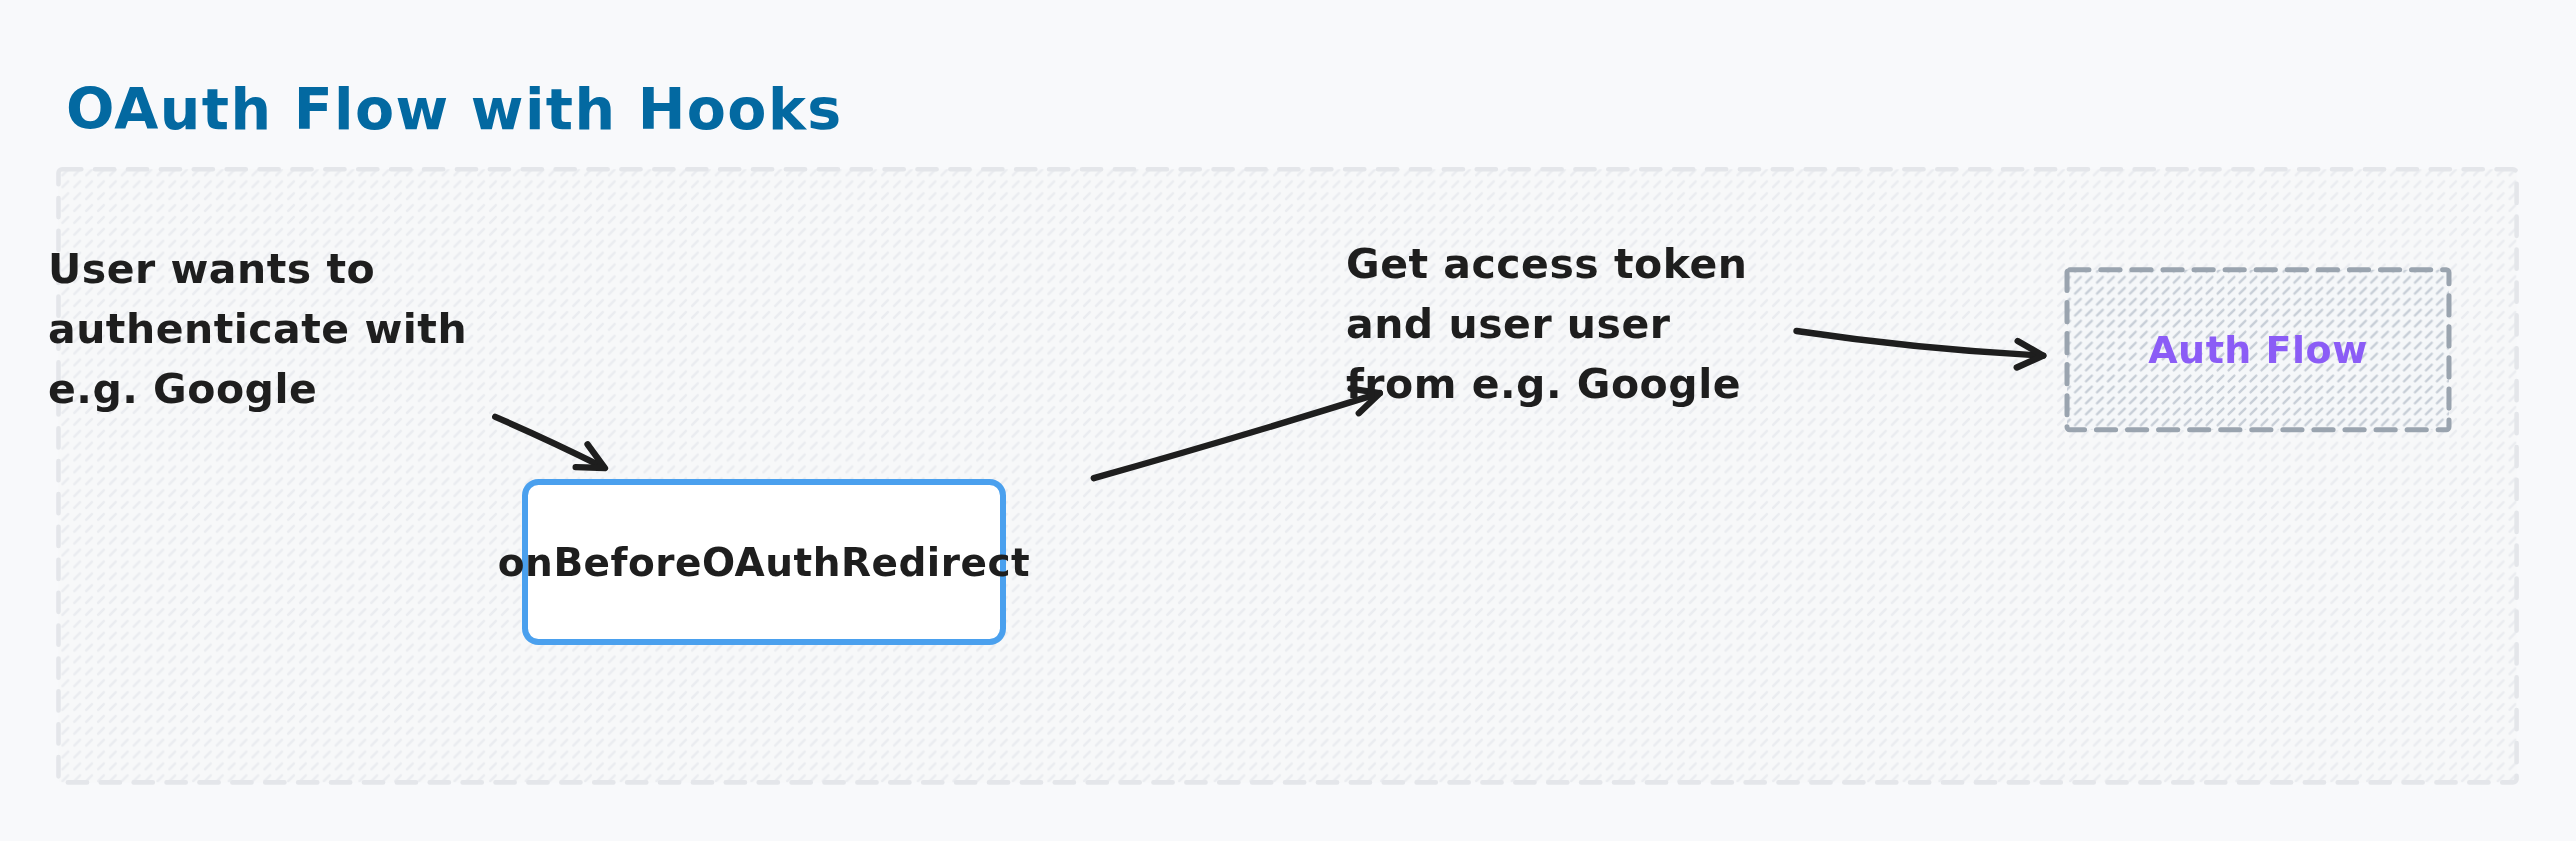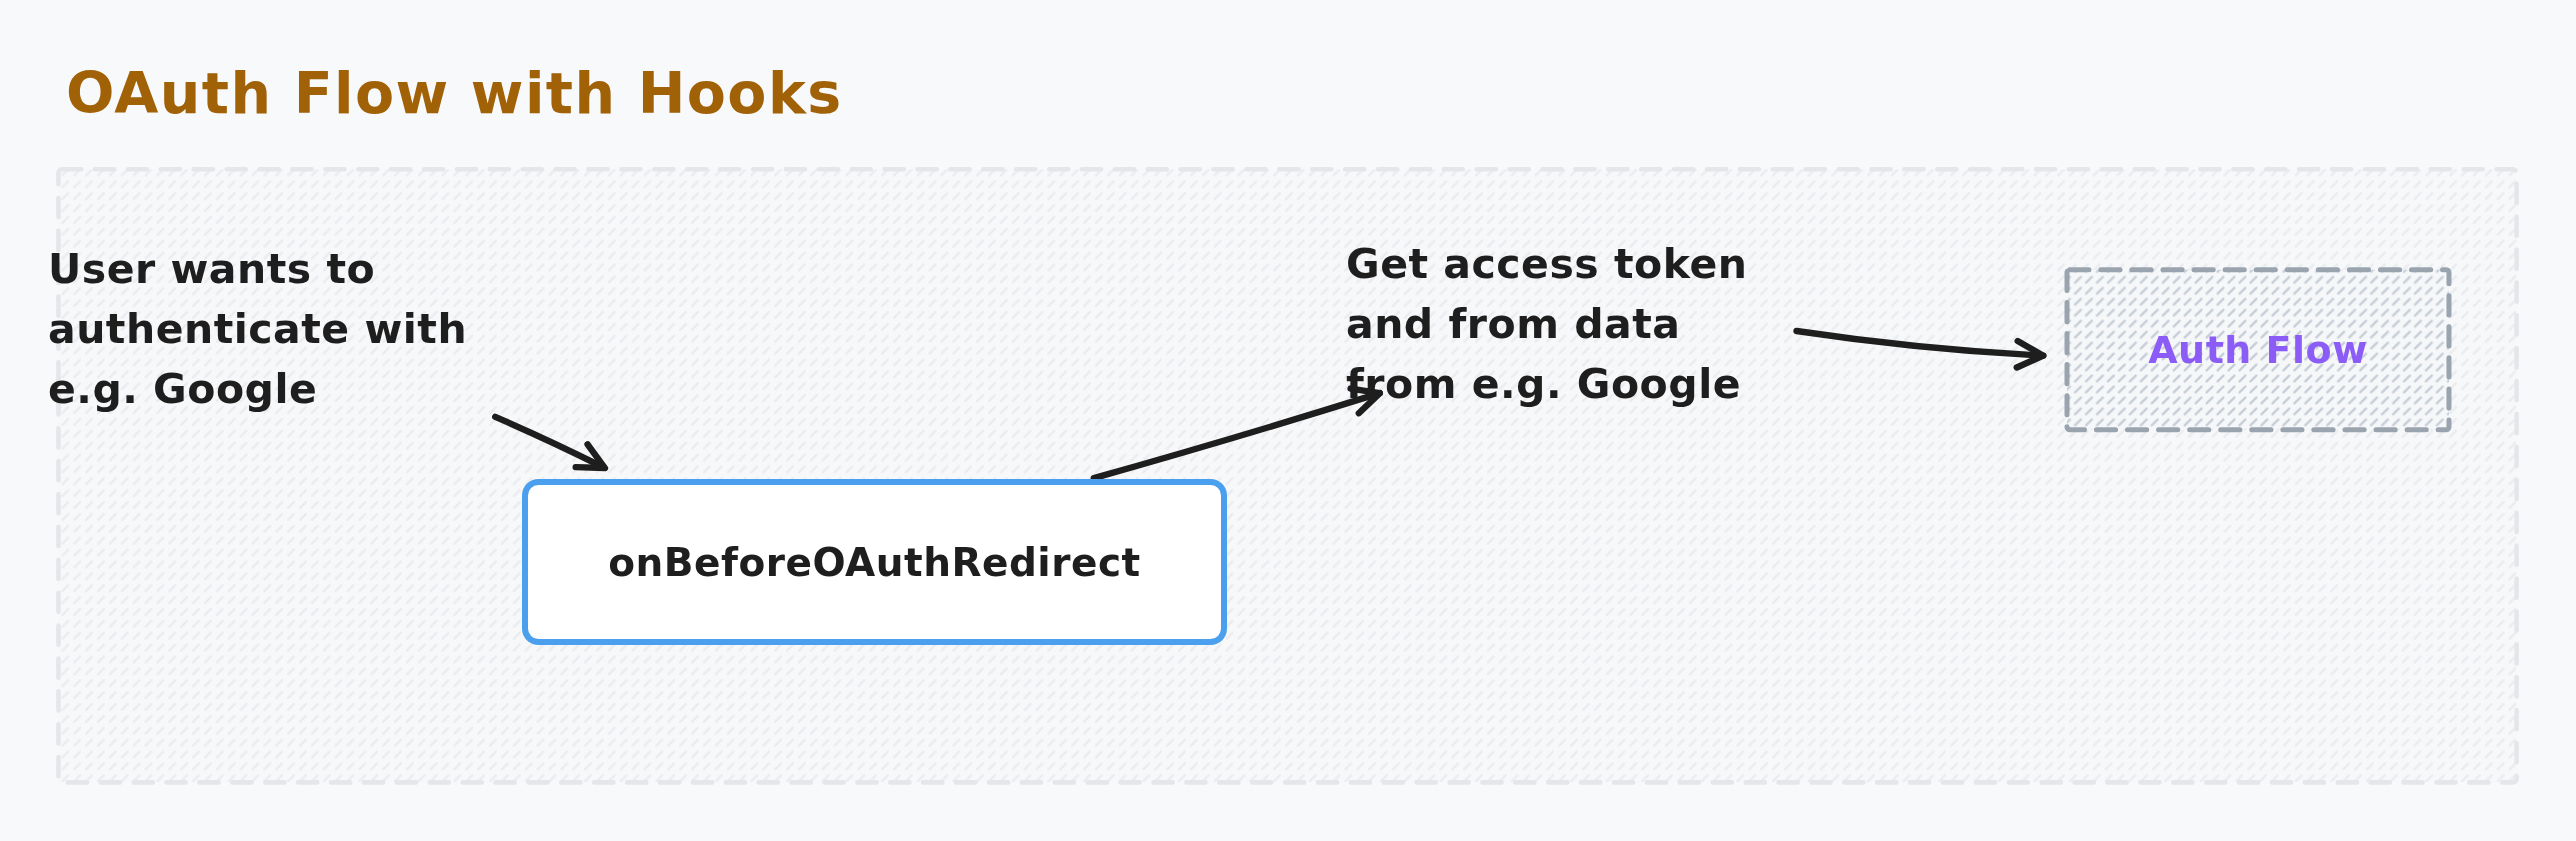--- a/index.html
+++ b/index.html
@@ -9,46 +9,46 @@
     font-family: "DejaVu Sans", "Liberation Sans", sans-serif;
     color: #1d1d1f;
     overflow: hidden;
     position: relative;
   }
   .stage { position: absolute; inset: 0; }
   .gfx-layer { position: absolute; inset: 0; width: 2576px; height: 842px; }
 
   .diagram-title {
     position: absolute;
-    left: 66px; top: 60px;
+    left: 66px; top: 76px;
     font-size: 57px;
     font-weight: bold;
     letter-spacing: 1.4px;
-    color: #a16207;
+    color: #0369a1;
     white-space: nowrap;
   }
 
   .note {
     position: absolute;
     width: 512px;
     text-align: left;
     font-size: 41px;
     line-height: 60px;
     font-weight: bold;
     letter-spacing: 0.5px;
     white-space: pre-line;
     color: #1e1e1e;
   }
   .note-left  { left: 48px;  top: 239px; }
   .note-right { left: 1346px; top: 234px; }
 
   .hook-box {
     position: absolute;
     left: 522px; top: 479px;
-    width: 705px; height: 166px;
+    width: 484px; height: 166px;
     background: #ffffff;
     border: 6.4px solid #4aa0ee;
     border-radius: 16.4px;
     display: flex; align-items: center; justify-content: center;
   }
   .hook-box .node-label {
     font-size: 39px;
     font-weight: bold;
     letter-spacing: 0.5px;
     color: #1e1e1e;
@@ -108,21 +108,21 @@
     </g>
   </svg>
 
   <div class="diagram-title">OAuth Flow with Hooks</div>
 
   <div class="note note-left">User wants to
 authenticate with
 e.g. Google</div>
 
   <div class="note note-right">Get access token
-and from data
+and user user
 from e.g. Google</div>
 
   <div class="hook-box">
     <span class="node-label">onBeforeOAuthRedirect</span>
   </div>
 
   <div class="authflow-hit">
     <span class="node-label">Auth Flow</span>
   </div>
 

